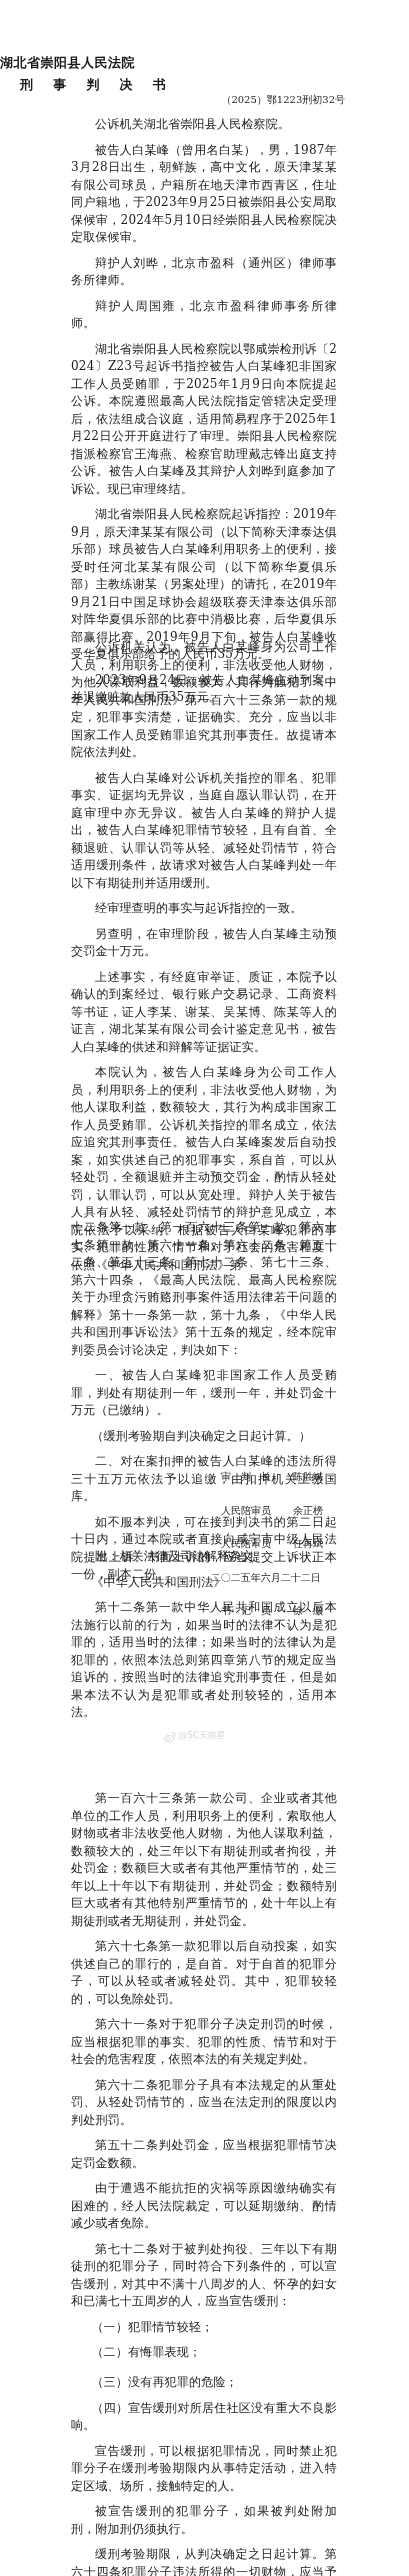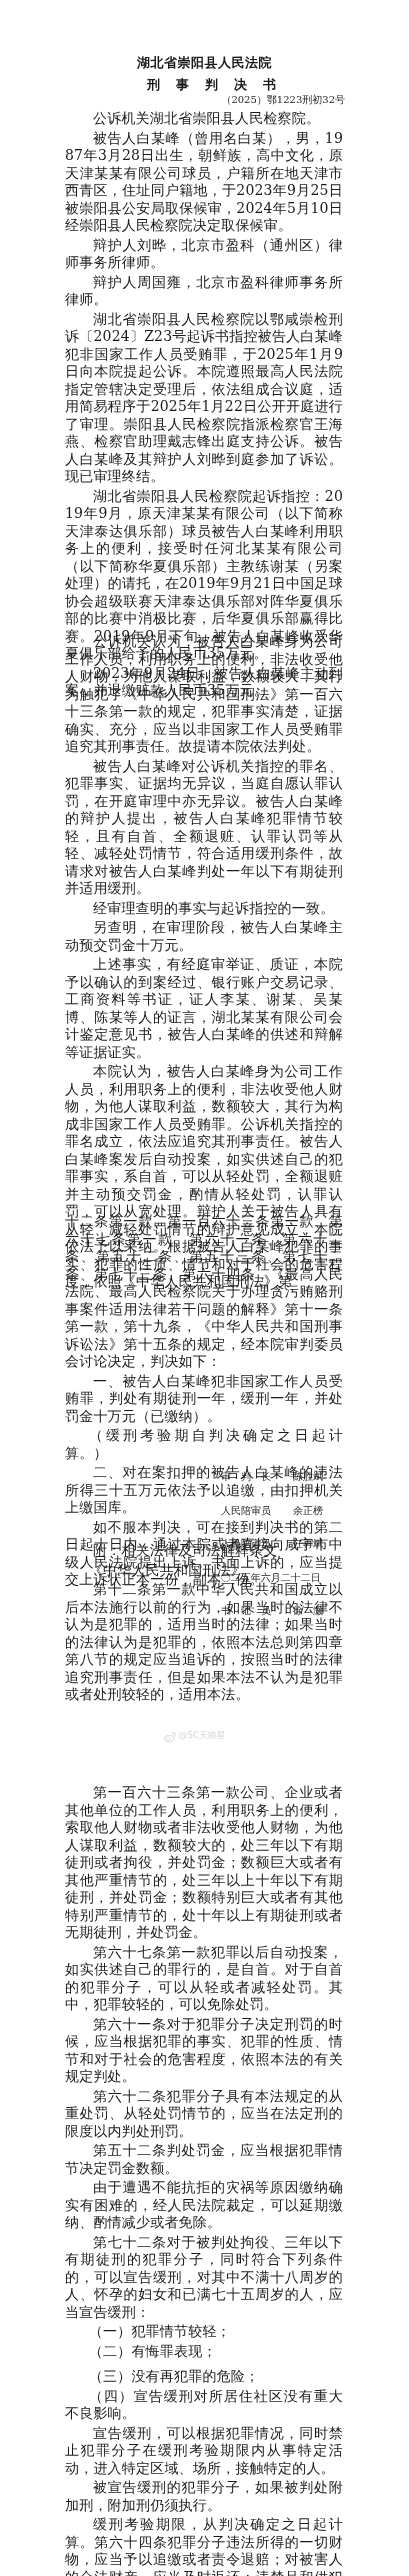--- a/index.html
+++ b/index.html
@@ -1,24 +1,24 @@
 <!DOCTYPE html>
 <html style="font-size:8.2px"><head>
 <meta charset="utf-8">
 <style>
   html, body { margin: 0; padding: 0; background: #ffffff; }
   body { width: 409px; height: 3471px; position: relative; overflow: hidden;
          font-family: "DejaVu Serif", "Liberation Serif", serif; color: #1a1a1a; }
   .block { position: absolute; left: 63px; width: 282px; }
-  .p { font-size: 14px; line-height: 17.5px; margin: 2px; text-align: justify;
+  .p { font-size: 12px; line-height: 17.5px; margin: 8px; text-align: justify;
        text-indent: 2em; word-break: break-all; letter-spacing: 0.2px; }
   .p.noindent { text-indent: 0; }
   .p.cite { text-indent: 1.7em; }
-  .title { position: absolute; left: 0; width: 409px; text-align: center;
-           font-family: Liberation Sans, sans-serif; font-weight: bold; }
+  .title { position: absolute; left: 0; width: 409px; text-align: left;
+           font-family: Liberation Mono, monospace; font-weight: bold; }
   .title.court { top: 54px; font-size: 13px; letter-spacing: 0.5px; }
   .title.kind { top: 76px; font-size: 13px; letter-spacing: 6.2px; padding-left: 20px; box-sizing: border-box; }
   .case-no { position: absolute; top: 91px; right: 64px; font-size: 10px; line-height: 17.5px; }
   .sign { position: absolute; left: 221px; width: 113px; font-size: 10px; line-height: 17.5px; }
   .sign-row { display: flex; margin-top: 16px; }
   .sign-label { width: 72px; white-space: pre; }
   .sign-name { white-space: pre; }
   .sign-date { margin-left: -10.3px; letter-spacing: 0px; }
   .watermark { position: absolute; left: 164px; top: 1730px; display: flex; align-items: flex-end;
                gap: 2.1px; color: #d6d6d6; font-family: "DejaVu Sans", "Liberation Sans", sans-serif;

